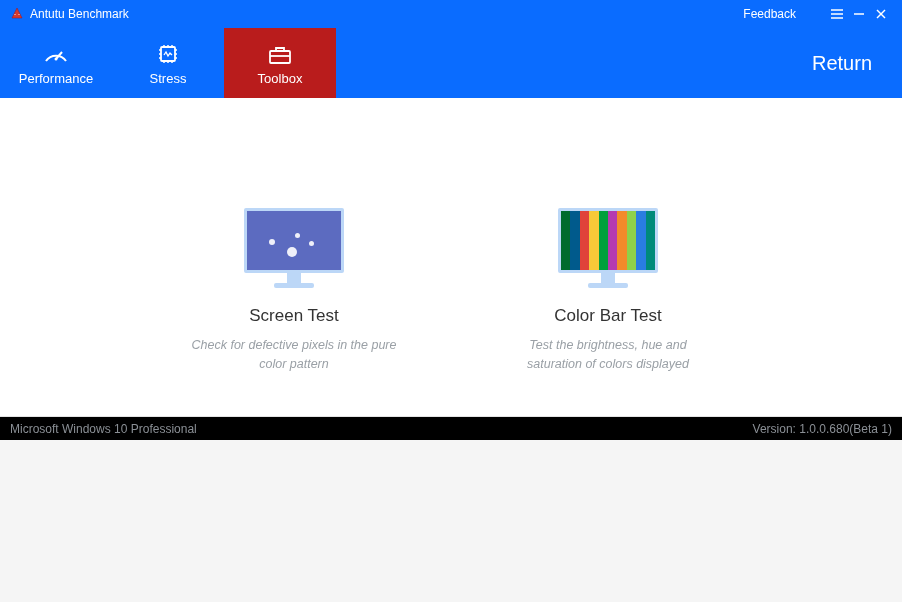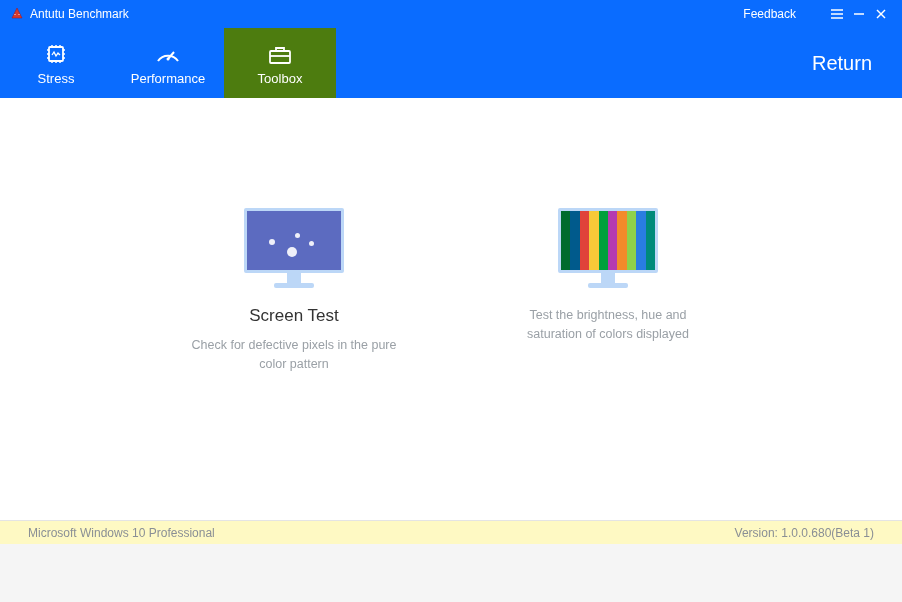--- a/index.html
+++ b/index.html
@@ -5,21 +5,21 @@
 * { margin: 0; padding: 0; box-sizing: border-box; }
 body {
   font-family: "Segoe UI", Arial, sans-serif;
   background: #f5f5f5;
   width: 902px;
   height: 602px;
   overflow: hidden;
 }
 .window {
   width: 902px;
-  height: 544px;
+  height: 440px;
   background: #fff;
   display: flex;
   flex-direction: column;
 }
 .titlebar {
   height: 28px;
   background: #0a6cff;
   display: flex;
   align-items: center;
   padding: 0 10px;
@@ -51,21 +51,21 @@
 }
 .nav-tab {
   width: 112px;
   display: flex;
   flex-direction: column;
   align-items: center;
   justify-content: center;
   cursor: pointer;
   font-size: 13px;
 }
-.nav-tab.active { background: #4d7c0f; text-align: center; }
+.nav-tab.active { background: #b91c1c; text-align: center; }
 .nav-tab .nav-icon { height: 26px; display: flex; align-items: center; justify-content: center; margin-bottom: 4px; }
 .nav-spacer { flex: 1; }
 .return-btn {
   display: flex;
   align-items: center;
   padding: 0 30px;
   font-size: 20px;
   cursor: pointer;
 }
 .content {
@@ -129,28 +129,29 @@
 }
 .card-title {
   font-size: 17px;
   color: #333;
   margin-bottom: 10px;
 }
 .card-desc {
   font-size: 12.5px;
   color: #9aa0a6;
   line-height: 1.5;
+  font-style: italic;
 }
 .statusbar {
   height: 24px;
-  background: #fef9c3;
+  background: #000000;
   border-top: 1px solid #e4e4e4;
   display: flex;
   align-items: center;
-  padding: 0 28px;
+  padding: 0 10px;
   font-size: 12px;
   color: #8a8f95;
 }
 .statusbar .spacer { flex: 1; }
 </style>
 </head>
 <body>
 <div class="window">
 
   <div class="titlebar">
@@ -178,20 +179,30 @@
     </span>
     <span class="win-btn">
       <svg width="12" height="12" viewBox="0 0 12 12">
           <line x1="2" y1="2" x2="10" y2="10" stroke="#fff" stroke-width="1.5"></line>
           <line x1="10" y1="2" x2="2" y2="10" stroke="#fff" stroke-width="1.5"></line>
         </svg>
     </span>
   </div>
 
   <div class="navbar">
+    <div class="nav-tab">
+      <span class="nav-icon">
+        <svg width="28" height="22" viewBox="0 0 28 22">
+            <path d="M4 18 A12 12 0 0 1 24 18" fill="none" stroke="#fff" stroke-width="2"></path>
+            <line x1="14" y1="16" x2="20" y2="9" stroke="#fff" stroke-width="2"></line>
+            <circle cx="14" cy="16" r="1.5" fill="#fff"></circle>
+          </svg>
+      </span>
+      <span>Performance</span>
+    </div>
     <div class="nav-tab">
       <span class="nav-icon">
         <svg width="24" height="24" viewBox="0 0 24 24">
             <rect x="5" y="5" width="14" height="14" fill="none" stroke="#fff" stroke-width="1.8" rx="1"></rect>
             <polyline points="8,13 10,10 12,14 14,11 16,13" fill="none" stroke="#fff" stroke-width="1.3"></polyline>
             <line x1="8" y1="3" x2="8" y2="5" stroke="#fff" stroke-width="1.5"></line>
             <line x1="12" y1="3" x2="12" y2="5" stroke="#fff" stroke-width="1.5"></line>
             <line x1="16" y1="3" x2="16" y2="5" stroke="#fff" stroke-width="1.5"></line>
             <line x1="8" y1="19" x2="8" y2="21" stroke="#fff" stroke-width="1.5"></line>
             <line x1="12" y1="19" x2="12" y2="21" stroke="#fff" stroke-width="1.5"></line>
@@ -199,30 +210,20 @@
             <line x1="3" y1="8" x2="5" y2="8" stroke="#fff" stroke-width="1.5"></line>
             <line x1="3" y1="12" x2="5" y2="12" stroke="#fff" stroke-width="1.5"></line>
             <line x1="3" y1="16" x2="5" y2="16" stroke="#fff" stroke-width="1.5"></line>
             <line x1="19" y1="8" x2="21" y2="8" stroke="#fff" stroke-width="1.5"></line>
             <line x1="19" y1="12" x2="21" y2="12" stroke="#fff" stroke-width="1.5"></line>
             <line x1="19" y1="16" x2="21" y2="16" stroke="#fff" stroke-width="1.5"></line>
           </svg>
       </span>
       <span>Stress</span>
     </div>
-    <div class="nav-tab">
-      <span class="nav-icon">
-        <svg width="28" height="22" viewBox="0 0 28 22">
-            <path d="M4 18 A12 12 0 0 1 24 18" fill="none" stroke="#fff" stroke-width="2"></path>
-            <line x1="14" y1="16" x2="20" y2="9" stroke="#fff" stroke-width="2"></line>
-            <circle cx="14" cy="16" r="1.5" fill="#fff"></circle>
-          </svg>
-      </span>
-      <span>Performance</span>
-    </div>
     <div class="nav-tab active">
       <span class="nav-icon">
         <svg width="26" height="22" viewBox="0 0 26 22">
             <rect x="3" y="8" width="20" height="12" fill="none" stroke="#fff" stroke-width="1.8" rx="1"></rect>
             <line x1="3" y1="13" x2="23" y2="13" stroke="#fff" stroke-width="1.8"></line>
             <path d="M9 8 L9 5 L17 5 L17 8" fill="none" stroke="#fff" stroke-width="1.8"></path>
           </svg>
       </span>
       <span>Toolbox</span>
     </div>
@@ -263,20 +264,21 @@
             <span class="cbar" style="background:#b53ab0"></span>
             <span class="cbar" style="background:#f48a2a"></span>
             <span class="cbar" style="background:#8fd14a"></span>
             <span class="cbar" style="background:#2a7de1"></span>
             <span class="cbar" style="background:#008a7a"></span>
           </div>
         </div>
         <div class="monitor-stand"></div>
         <div class="monitor-base"></div>
       </div>
+      <div class="card-title">Color Bar Test</div>
       <div class="card-desc">Test the brightness, hue and saturation of colors displayed</div>
     </div>
 
 
   </div>
 
   <div class="statusbar">
     <span>Microsoft Windows 10 Professional</span>
     <span class="spacer"></span>
     <span>Version: 1.0.0.680(Beta 1)</span>

